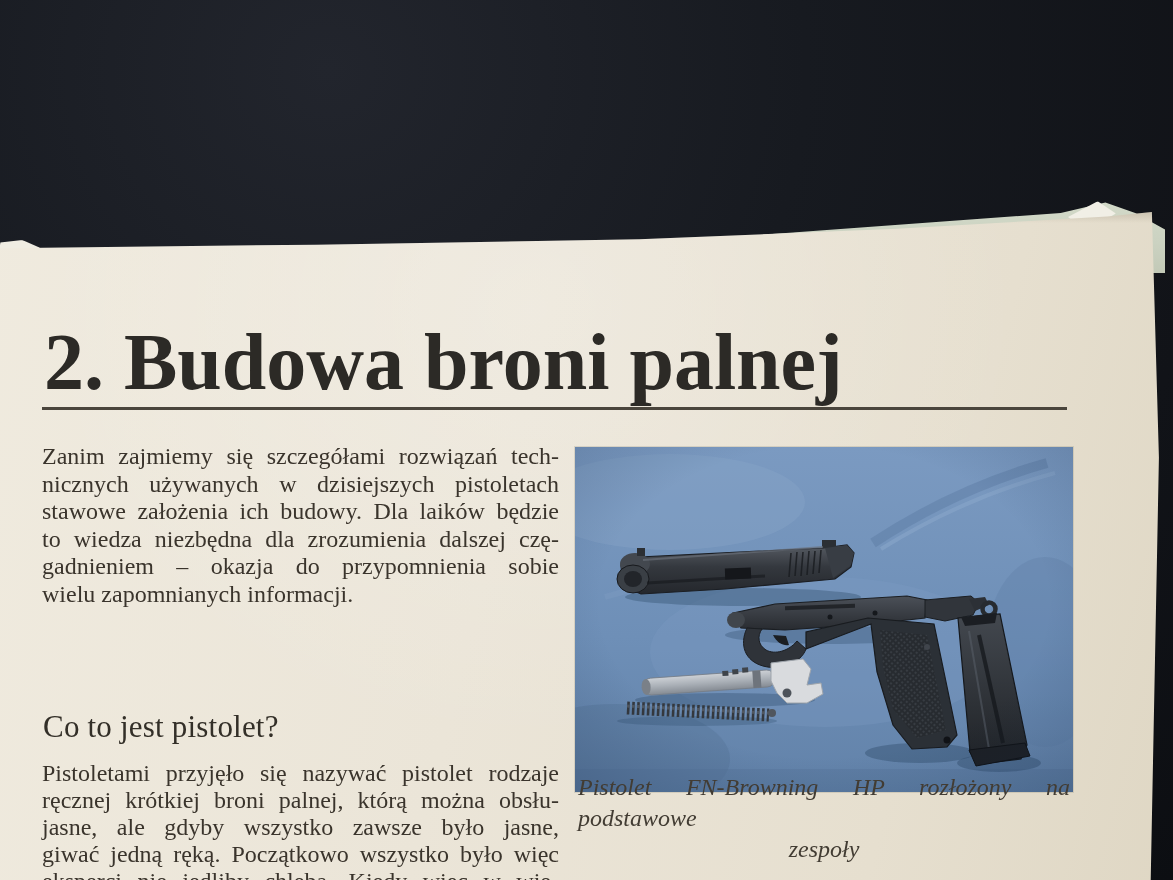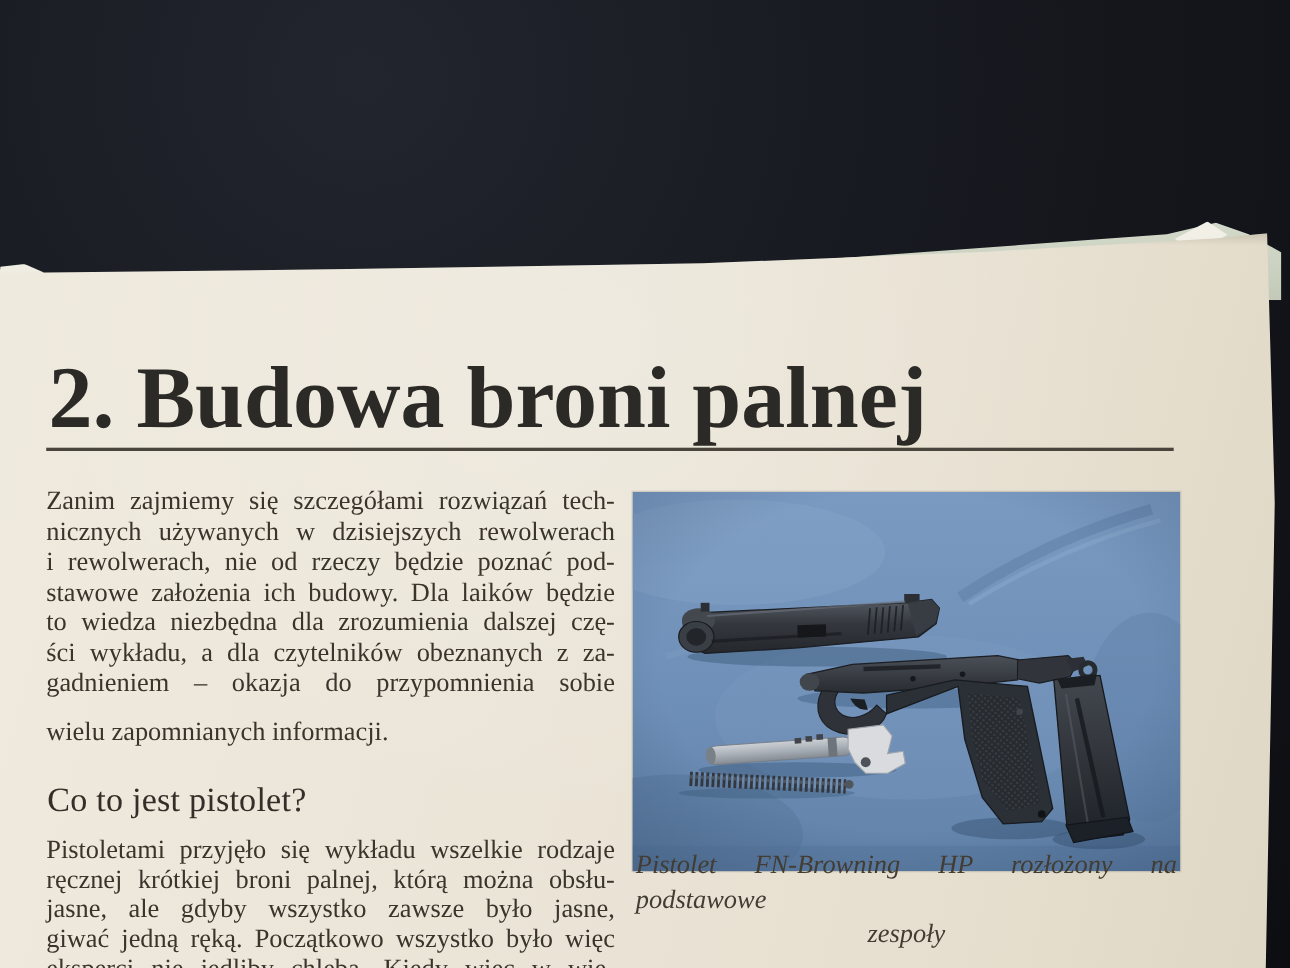--- a/index.html
+++ b/index.html
@@ -42,21 +42,21 @@
     font-size:80px;font-weight:700;line-height:1;color:#2c2a26;letter-spacing:0;
   }
   .title-rule{
     position:absolute;left:42px;top:407px;width:1025px;height:3px;
     background:var(--rule,#4a453c);
   }
   .col{position:absolute;color:var(--text_ink,#3a342c);}
   .intro{left:42px;top:443px;width:517px;font-size:24px;line-height:27.5px;}
   .bodypara{left:42px;top:760px;width:517px;font-size:24px;line-height:27px;}
   .jline{text-align:justify;text-align-last:justify;}
-  .lline{text-align:left;margin-top:17px;}
+  .lline{text-align:left;}
   .section-heading{
     position:absolute;left:43px;top:709px;font-size:31px;font-weight:400;color:#332f28;
     letter-spacing:0.2px;
   }
   .photo{
     position:absolute;left:575px;top:447px;width:498px;height:345px;
     box-shadow:0 0 0 1px rgba(90,85,70,0.15);
   }
   .caption{
     position:absolute;left:578px;top:772px;width:492px;
@@ -74,33 +74,31 @@
   <div class="green-sheet"></div>
   <div class="torn-corner"></div>
 
   <div class="page"></div>
 
   <div class="chapter-title">2. Budowa broni palnej</div>
   <div class="title-rule"></div>
 
   <div class="col intro">
       <div class="jline">Zanim zajmiemy się szczegółami rozwiązań tech-</div>
-      <div class="jline">nicznych używanych w dzisiejszych rewolwerach</div>
-      <div class="jline">i rewolwerach, nie od rzeczy będzie poznać pod-</div>
+      <div class="jline">nicznych używanych w dzisiejszych pistoletach</div>
       <div class="jline">stawowe założenia ich budowy. Dla laików będzie</div>
       <div class="jline">to wiedza niezbędna dla zrozumienia dalszej czę-</div>
-      <div class="jline">ści wykładu, a dla czytelników obeznanych z za-</div>
       <div class="jline">gadnieniem – okazja do przypomnienia sobie</div>
       <div class="lline">wielu zapomnianych informacji.</div>
     </div>
 
   <div class="section-heading">Co to jest pistolet?</div>
 
   <div class="col bodypara">
-      <div class="jline">Pistoletami przyjęło się wykładu wszelkie rodzaje</div>
+      <div class="jline">Pistoletami przyjęło się nazywać pistolet rodzaje</div>
       <div class="jline">ręcznej krótkiej broni palnej, którą można obsłu-</div>
       <div class="jline">jasne, ale gdyby wszystko zawsze było jasne,</div>
       <div class="jline">giwać jedną ręką. Początkowo wszystko było więc</div>
       <div class="jline">eksperci nie jedliby chleba. Kiedy więc w wie-</div>
     </div>
 
   <div class="photo">
     <svg width="498" height="345" viewBox="0 0 498 345" xmlns="http://www.w3.org/2000/svg">
       <defs>
         <linearGradient id="cloth" x1="0" y1="0" x2="0" y2="1">

